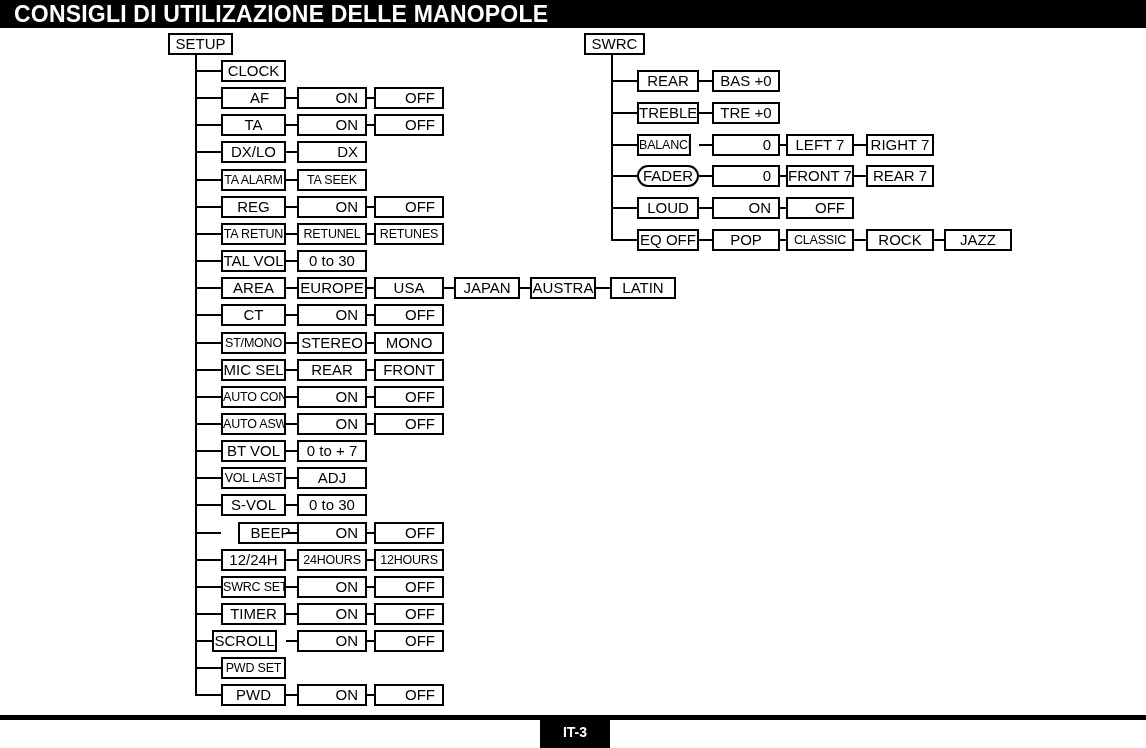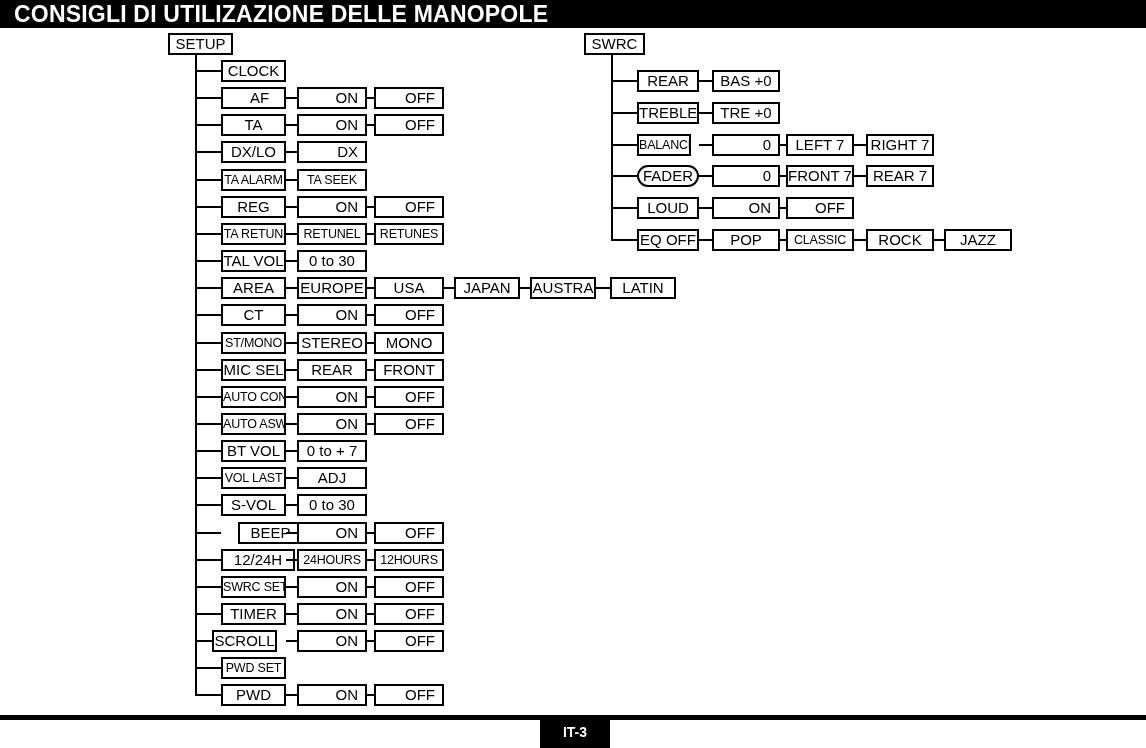--- a/index.html
+++ b/index.html
@@ -205,21 +205,21 @@
     <div class="box" style="left: 221px; top: 466px; width: 65px;">S-VOL</div>
     <div class="hline" style="left: 286px; top: 476px; width: 11px;"></div>
     <div class="box" style="left: 297px; top: 466px; width: 70px;">0 to 30</div>
     <div class="hline" style="left: 195px; top: 504px; width: 26px;"></div>
     <div class="box" style="left: 238px; top: 494px; width: 65px;">BEEP</div>
     <div class="hline" style="left: 286px; top: 504px; width: 11px;"></div>
     <div class="box right" style="left: 297px; top: 494px; width: 70px;">ON</div>
     <div class="hline" style="left: 367px; top: 504px; width: 7px;"></div>
     <div class="box right" style="left: 374px; top: 494px; width: 70px;">OFF</div>
     <div class="hline" style="left: 195px; top: 531px; width: 26px;"></div>
-    <div class="box" style="left: 221px; top: 521px; width: 74px;">12/24H</div>
+    <div class="box" style="left: 221px; top: 521px; width: 65px;">12/24H</div>
     <div class="hline" style="left: 286px; top: 531px; width: 11px;"></div>
     <div class="box small" style="left: 297px; top: 521px; width: 70px;">24HOURS</div>
     <div class="hline" style="left: 367px; top: 531px; width: 7px;"></div>
     <div class="box small" style="left: 374px; top: 521px; width: 70px;">12HOURS</div>
     <div class="hline" style="left: 195px; top: 558px; width: 26px;"></div>
     <div class="box small" style="left: 221px; top: 548px; width: 65px;">SWRC SET</div>
     <div class="hline" style="left: 286px; top: 558px; width: 11px;"></div>
     <div class="box right" style="left: 297px; top: 548px; width: 70px;">ON</div>
     <div class="hline" style="left: 367px; top: 558px; width: 7px;"></div>
     <div class="box right" style="left: 374px; top: 548px; width: 70px;">OFF</div>

